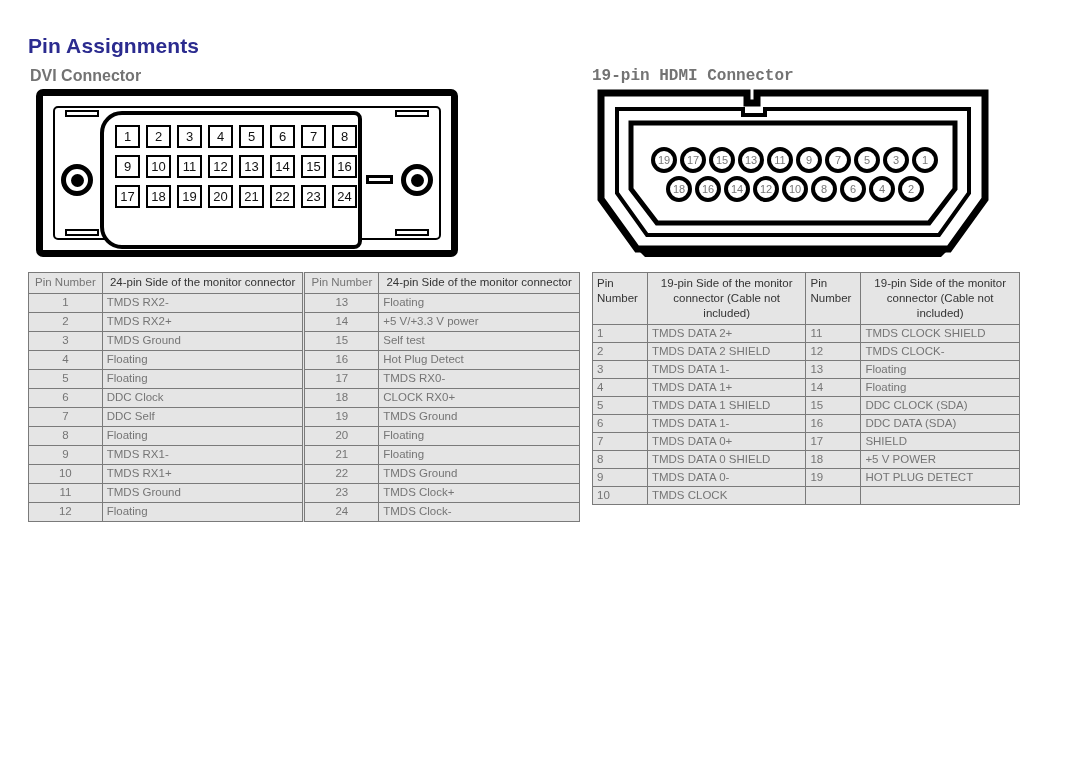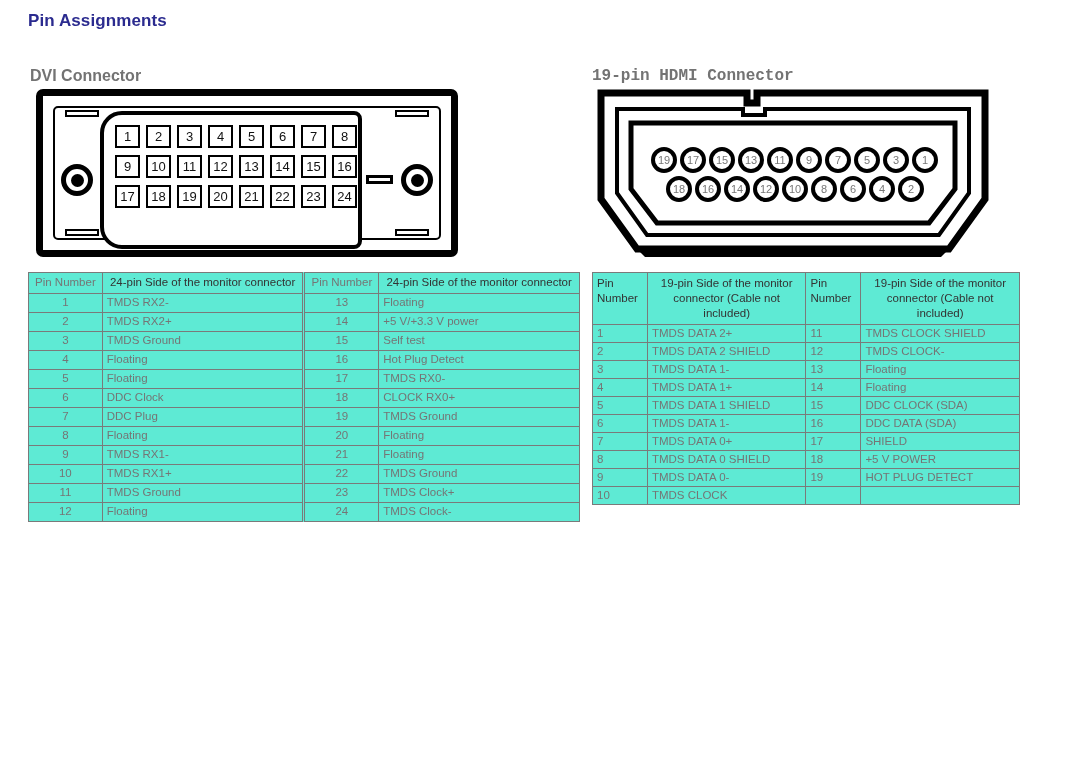--- a/index.html
+++ b/index.html
@@ -13,22 +13,22 @@
     height: 763px;
     font-family: "Liberation Sans", sans-serif;
     color: #666666;
     position: relative;
     overflow: hidden;
   }
 
   #page-title {
     position: absolute;
     left: 28px;
-    top: 11px;
-    font-size: 17px;
+    top: 34px;
+    font-size: 21px;
     font-weight: bold;
     color: #2b2b8f;
     letter-spacing: 0.1px;
   }
 
   .section-title {
     position: absolute;
     font-size: 16px;
     font-weight: bold;
     color: #737373;
@@ -165,21 +165,21 @@
     font-family: "Liberation Sans", sans-serif;
   }
   #hdmi-row-odd  { left: 54px;  top: 58px; }
   #hdmi-row-even { left: 69px;  top: 87px; }
 
   
   table.pin-table {
     position: absolute;
     border-collapse: collapse;
     font-size: 11.5px;
-    background: #5eead4;
+    background: #e5e5e5;
   }
   table.pin-table th,
   table.pin-table td {
     border: 1px solid #7a7a7a;
     padding: 2px 4px;
     font-weight: normal;
     vertical-align: top;
     white-space: nowrap;
   }
   table.pin-table th {
@@ -332,21 +332,21 @@
         <td class="desc">TMDS RX0-</td>
       </tr>
       <tr>
         <td class="num">6</td>
         <td class="desc">DDC Clock</td>
         <td class="num split">18</td>
         <td class="desc">CLOCK RX0+</td>
       </tr>
       <tr>
         <td class="num">7</td>
-        <td class="desc">DDC Plug</td>
+        <td class="desc">DDC Self</td>
         <td class="num split">19</td>
         <td class="desc">TMDS Ground</td>
       </tr>
       <tr>
         <td class="num">8</td>
         <td class="desc">Floating</td>
         <td class="num split">20</td>
         <td class="desc">Floating</td>
       </tr>
       <tr>

